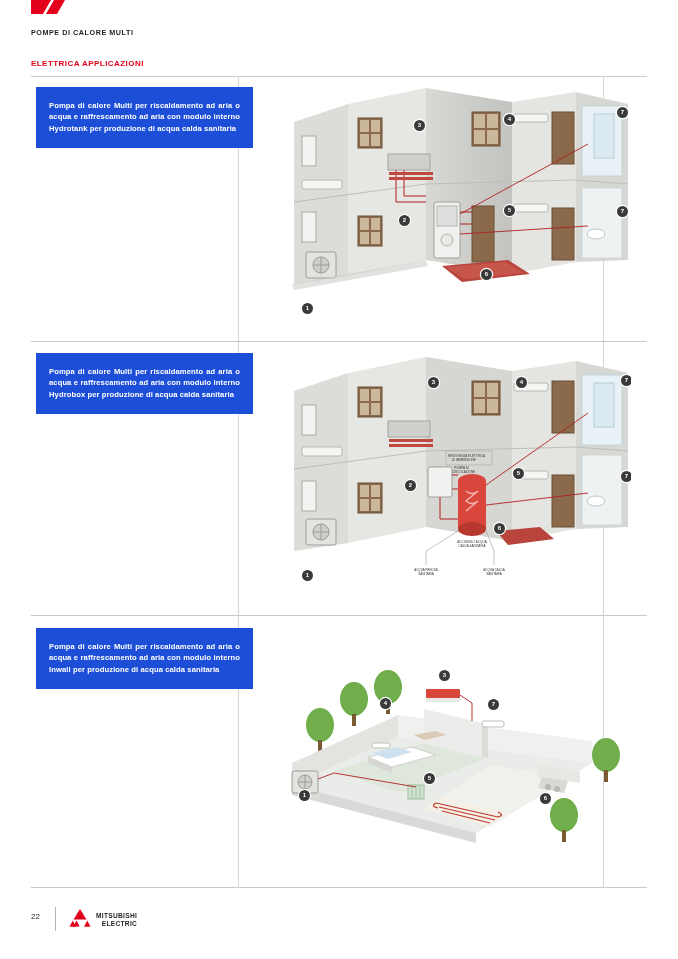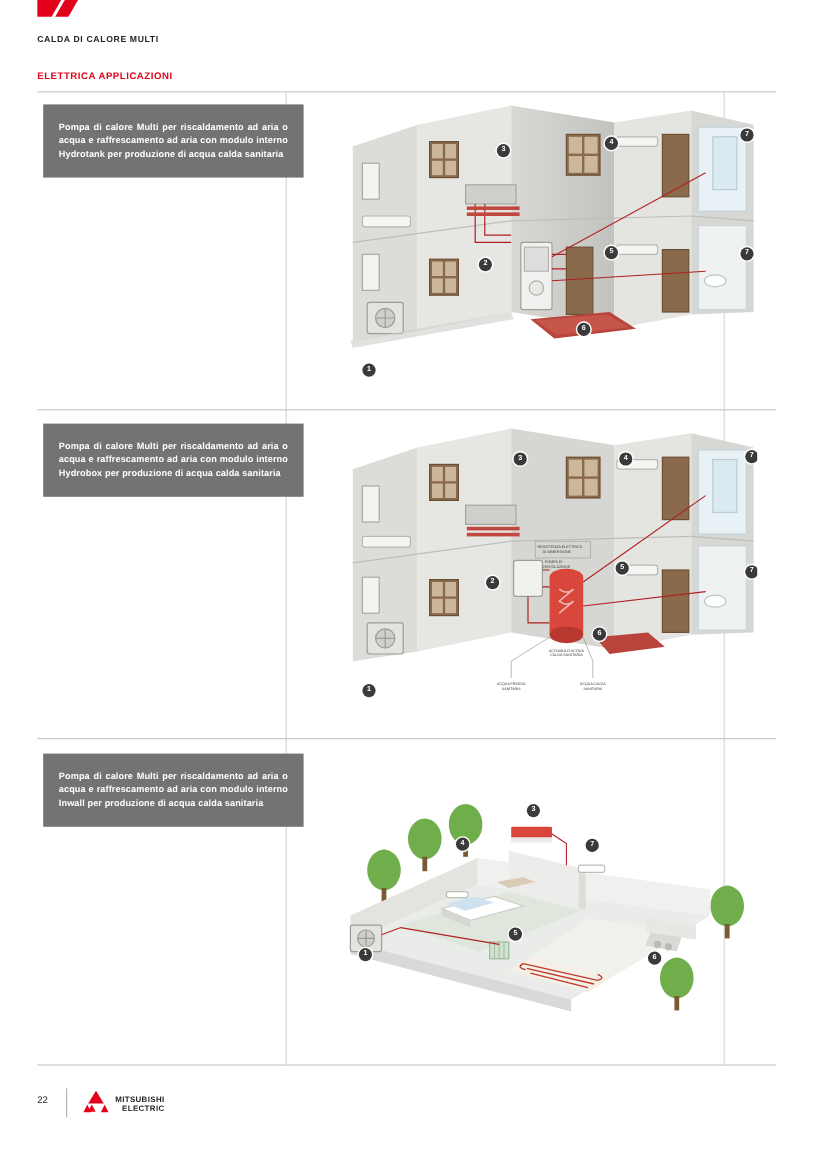--- a/index.html
+++ b/index.html
@@ -88,21 +88,21 @@
   
   .row {
     position: absolute;
     left: 31px;
     width: 616px;
   }
   .caption-box {
     position: absolute;
     left: 5px;
     width: 217px;
-    background: #737373;
+    background: #1d4ed8;
     color: #ffffff;
     padding: 13px 13px 14px 13px;
     box-sizing: border-box;
     font-size: 7.6px;
     line-height: 11.4px;
     font-weight: bold;
     text-align: justify;
     letter-spacing: 0.1px;
   }
   .illus {
@@ -168,21 +168,21 @@
 </head>
 <body>
 
 <div class="page-header">
   <div class="logo-mark">
     <svg width="38" height="22" viewBox="0 0 38 22">
       <polygon points="0,0 20,0 12,14 0,14" fill="#e2001a"></polygon>
       <polygon points="23,0 34,0 26,14 15,14" fill="#e2001a"></polygon>
     </svg>
   </div>
-  <div class="header-title">CALDA DI CALORE MULTI</div>
+  <div class="header-title">POMPE DI CALORE MULTI</div>
 </div>
 
 <div class="section-title">ELETTRICA APPLICAZIONI</div>
 
 <div class="content-frame"></div>
 <div class="vline-left"></div>
 <div class="vline-right"></div>
 <div class="hline" style="top:341px"></div>
 <div class="hline" style="top:615px"></div>
 

